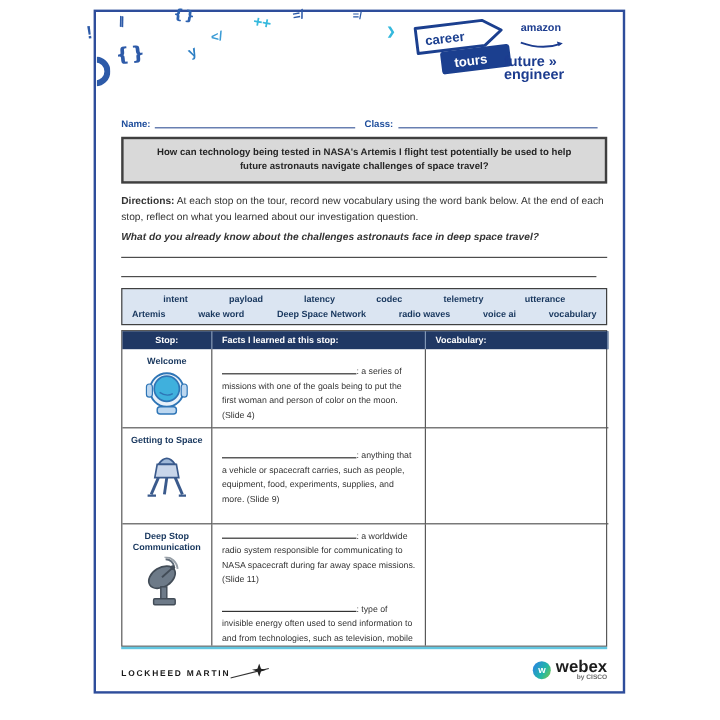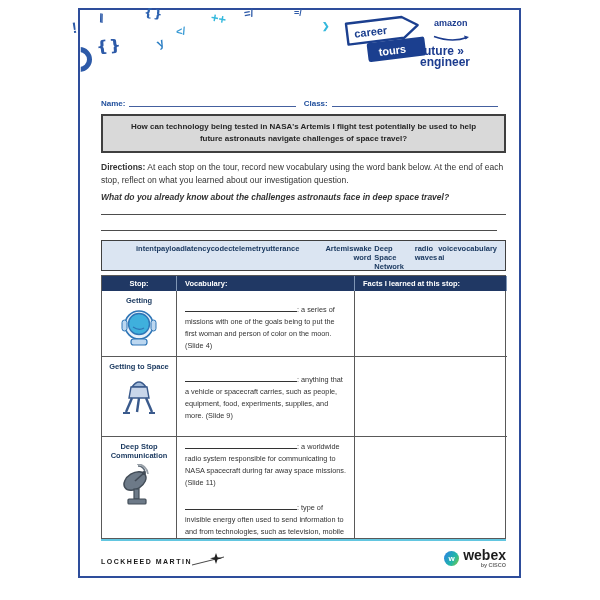--- a/index.html
+++ b/index.html
@@ -42,21 +42,21 @@
   .directions{left:21px;top:151px;width:403px;font-size:8.5px;color:#333;line-height:1.55;}
   .directions b{color:#333;}
   .pre-q{left:21px;top:182px;width:403px;font-size:8.5px;color:#333;
     font-weight:bold;font-style:italic;}
 
   .wline1{left:21px;top:196px;width:405px;height:8px;border-bottom:1.3px solid #4d4d4d;}
   .wline2{left:21px;top:212px;width:396px;height:8px;border-bottom:1.3px solid #4d4d4d;}
 
   .word-bank{left:21px;top:230px;width:405px;height:31px;box-sizing:border-box;
     background:#dbe5f2;border:1.5px solid #404040;padding:3px 8px;display:flex;
-    flex-direction:row;justify-content:space-around;}
+    flex-direction:column;justify-content:space-around;}
   .wb-row{display:flex;justify-content:space-between;font-size:7.5px;
     font-weight:bold;color:#17365d;}
   .wb-row.r1{padding:0 26px;}
 
   .note-table{left:21px;top:265px;width:405px;box-sizing:border-box;
     display:grid;grid-template-columns:75px 178px 152px;
     grid-template-rows:15px 66px 80px 101px;border:1.2px solid #595959;}
   .cell{box-sizing:border-box;border-right:1px solid #595959;border-bottom:1px solid #595959;
     overflow:hidden;}
   .cell.last-col{border-right:none;}
@@ -160,25 +160,25 @@
       <span>wake word</span>
       <span>Deep Space Network</span>
       <span>radio waves</span>
       <span>voice ai</span>
       <span>vocabulary</span>
     </div>
   </div>
 
   <div class="abs note-table">
     <div class="hcell c1">Stop:</div>
+    <div class="hcell c3">Facts I learned at this stop:</div>
     <div class="hcell c2">Vocabulary:</div>
-    <div class="hcell c3">Facts I learned at this stop:</div>
 
     <div class="cell stop-cell">
-      <div>Getting</div>
+      <div>Welcome</div>
       <div class="icon-wrap">
         <svg width="36" height="38" viewBox="0 0 36 38">
           <ellipse cx="18" cy="16" rx="14" ry="14" fill="#e8f1fa" stroke="#2e75b6" stroke-width="1.6"></ellipse>
           <rect x="1" y="11" width="5" height="11" rx="2.5" fill="#bcd7f0" stroke="#2e75b6" stroke-width="1"></rect>
           <rect x="30" y="11" width="5" height="11" rx="2.5" fill="#bcd7f0" stroke="#2e75b6" stroke-width="1"></rect>
           <circle cx="18" cy="15" r="10.5" fill="#3fb0dd" stroke="#2e75b6" stroke-width="1.4"></circle>
           <path d="M12 18 q6 4 11 1" stroke="#2e75b6" fill="none" stroke-width="1.2"></path>
           <rect x="10" y="30" width="16" height="6" rx="2.5" fill="#bcd7f0" stroke="#2e75b6" stroke-width="1.2"></rect>
         </svg>
       </div>

